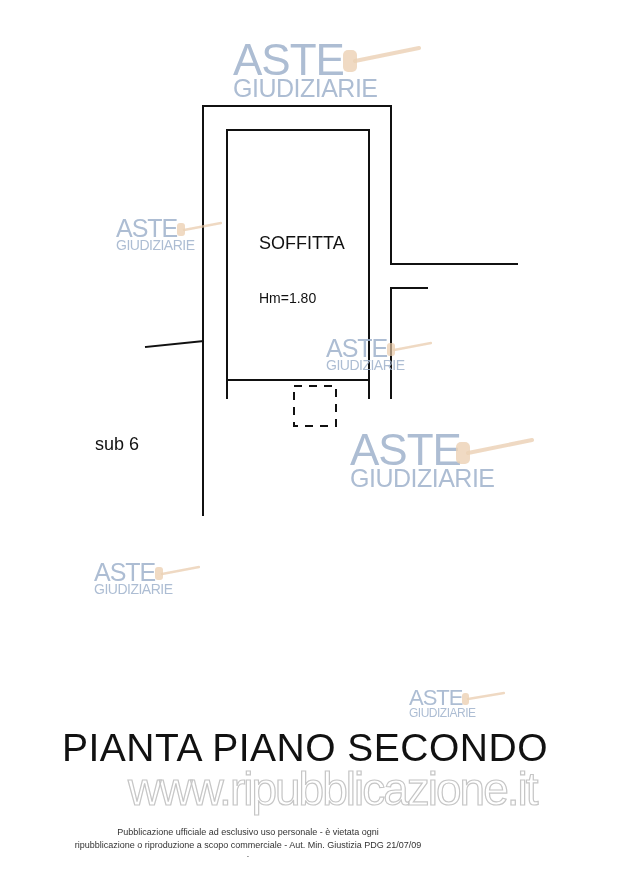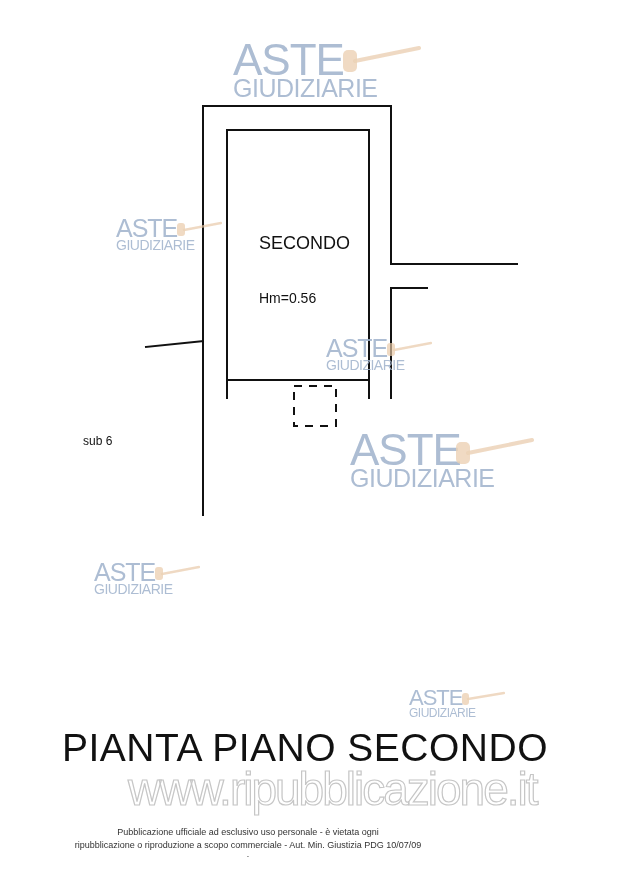--- a/index.html
+++ b/index.html
@@ -81,25 +81,25 @@
 
 <div class="wm" style="left:409px; top:687px;">
   <span class="aste" style="font-size:22px;">ASTE</span>
   <span class="giud" style="font-size:12px; margin-top:-2px;">GIUDIZIARIE</span>
   <svg style="left:52px; top:3px;" width="44" height="20" viewBox="0 0 44 20">
     <rect x="1" y="3" width="7" height="12" rx="3" fill="#e8c9a8" opacity="0.8"></rect>
     <line x1="7" y1="9" x2="43" y2="3" stroke="#e8c9a8" stroke-width="2.5" stroke-linecap="round" opacity="0.8"></line>
   </svg>
 </div>
 
-<div class="label" style="left:259px; top:233px; font-size:18px;">SECONDO</div>
-<div class="label" style="left:259px; top:290px; font-size:14px;">Hm=0.56</div>
-<div class="label" style="left:83px; top:434px; font-size:12px;">sub 6</div>
+<div class="label" style="left:259px; top:233px; font-size:18px;">SOFFITTA</div>
+<div class="label" style="left:259px; top:290px; font-size:14px;">Hm=1.80</div>
+<div class="label" style="left:95px; top:434px; font-size:18px;">sub 6</div>
 
 <div class="title">PIANTA PIANO SECONDO</div>
 
 <div class="site">www.ripubblicazione.it</div>
 
 <div class="disclaimer">
   <div>Pubblicazione ufficiale ad esclusivo uso personale - è vietata ogni</div>
-  <div>ripubblicazione o riproduzione a scopo commerciale - Aut. Min. Giustizia PDG 10/07/09</div>
+  <div>ripubblicazione o riproduzione a scopo commerciale - Aut. Min. Giustizia PDG 21/07/09</div>
   <div style="font-size:7px; line-height:8px;">-</div>
 </div>
 
 </body></html>

